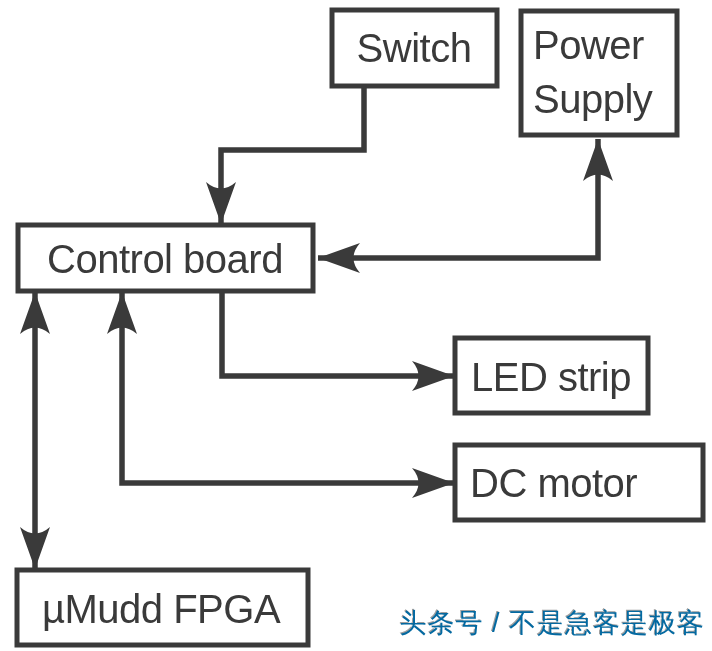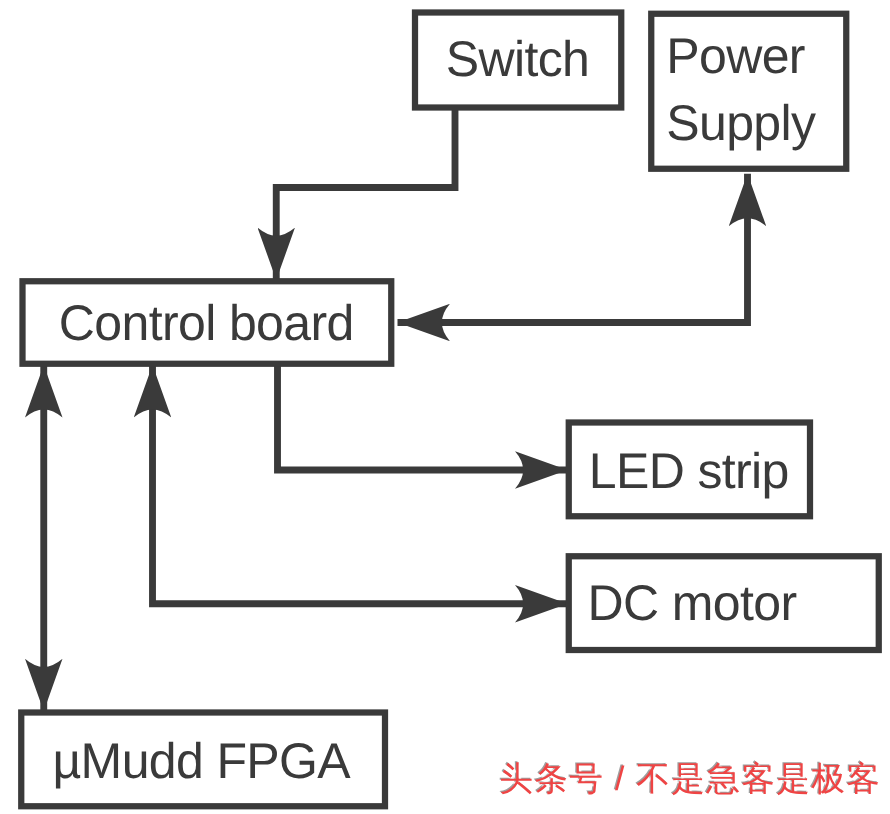--- a/index.html
+++ b/index.html
@@ -36,21 +36,21 @@
     fill: none;
     stroke: #3a3a3a;
     stroke-width: 5.5;
   }
   .watermark {
     position: absolute;
     right: 7px;
     bottom: 10px;
     font-size: 27px;
     letter-spacing: 1px;
-    color: #ef4444;
+    color: #0369a1;
     text-shadow: 2px 2px 1px #ffffff, -1px -1px 0 #9e9e9e;
     white-space: nowrap;
   }
 </style>
 </head>
 <body>
 
 <div class="canvas">
 
   <svg class="diagram" width="712" height="651" viewBox="0 0 712 651">

